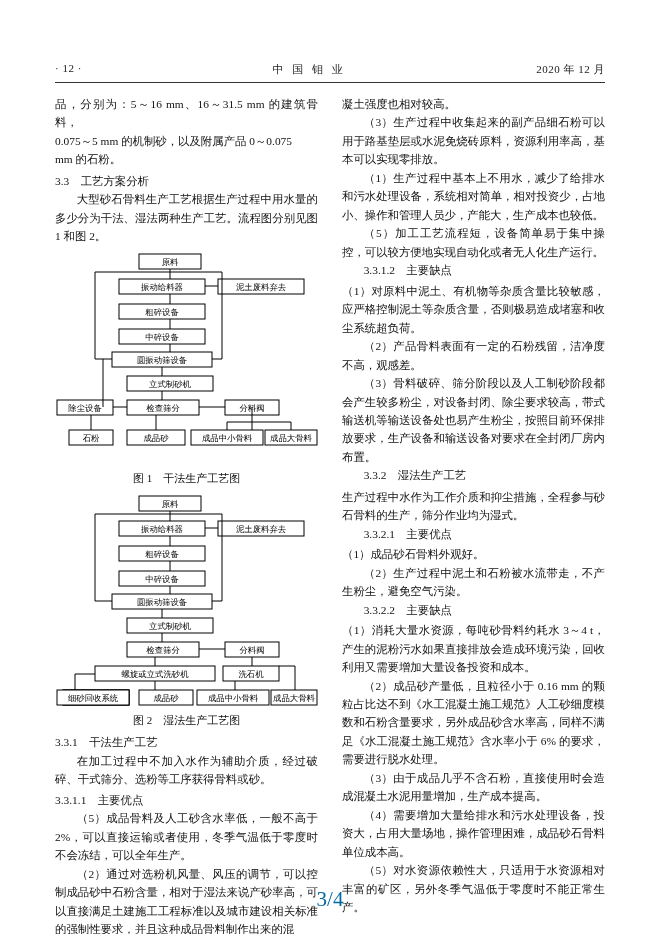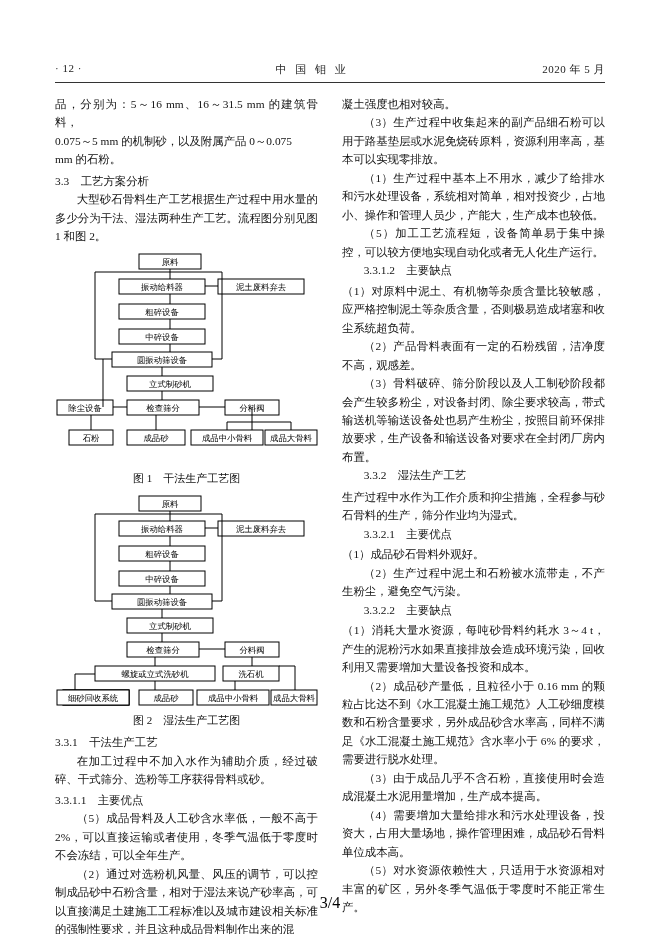--- a/index.html
+++ b/index.html
@@ -19,31 +19,31 @@
   p{margin:0;text-indent:0;}
   .ind{text-indent:1.9em;}
   .h3{margin:3px 0 0 0;font-weight:normal;}
   .h4{margin:2px 0 0 0;}
 
   
   .fig{position:relative;margin:6px auto 0 auto;}
   .fig svg{display:block;}
   .figcap{text-align:center;font-size:11px;font-weight:normal;margin-top:3px;margin-bottom:4px;}
 
-  .pagenum{position:absolute;left:0;right:0;bottom:22px;text-align:center;font-size:16px;color:#000000;}
+  .pagenum{position:absolute;left:0;right:0;bottom:22px;text-align:center;font-size:21px;color:#0369a1;}
 </style>
 </head>
 <body>
 
 <div class="page">
 
   <div class="hdr">
     <span>· 12 ·</span>
     <span class="c">中 国 钼 业</span>
-    <span>2020 年 5 月</span>
+    <span>2020 年 12 月</span>
   </div>
   <div class="hdr-rule"></div>
 
   <div class="col left">
     <p>品，分别为：5～16 mm、16～31.5 mm 的建筑骨料，</p>
     <p>0.075～5 mm 的机制砂，以及附属产品 0～0.075</p>
     <p>mm 的石粉。</p>
     <p class="h3">3.3　工艺方案分析</p>
     <p class="ind">大型砂石骨料生产工艺根据生产过程中用水量的多少分为干法、湿法两种生产工艺。流程图分别见图 1 和图 2。</p>
 

